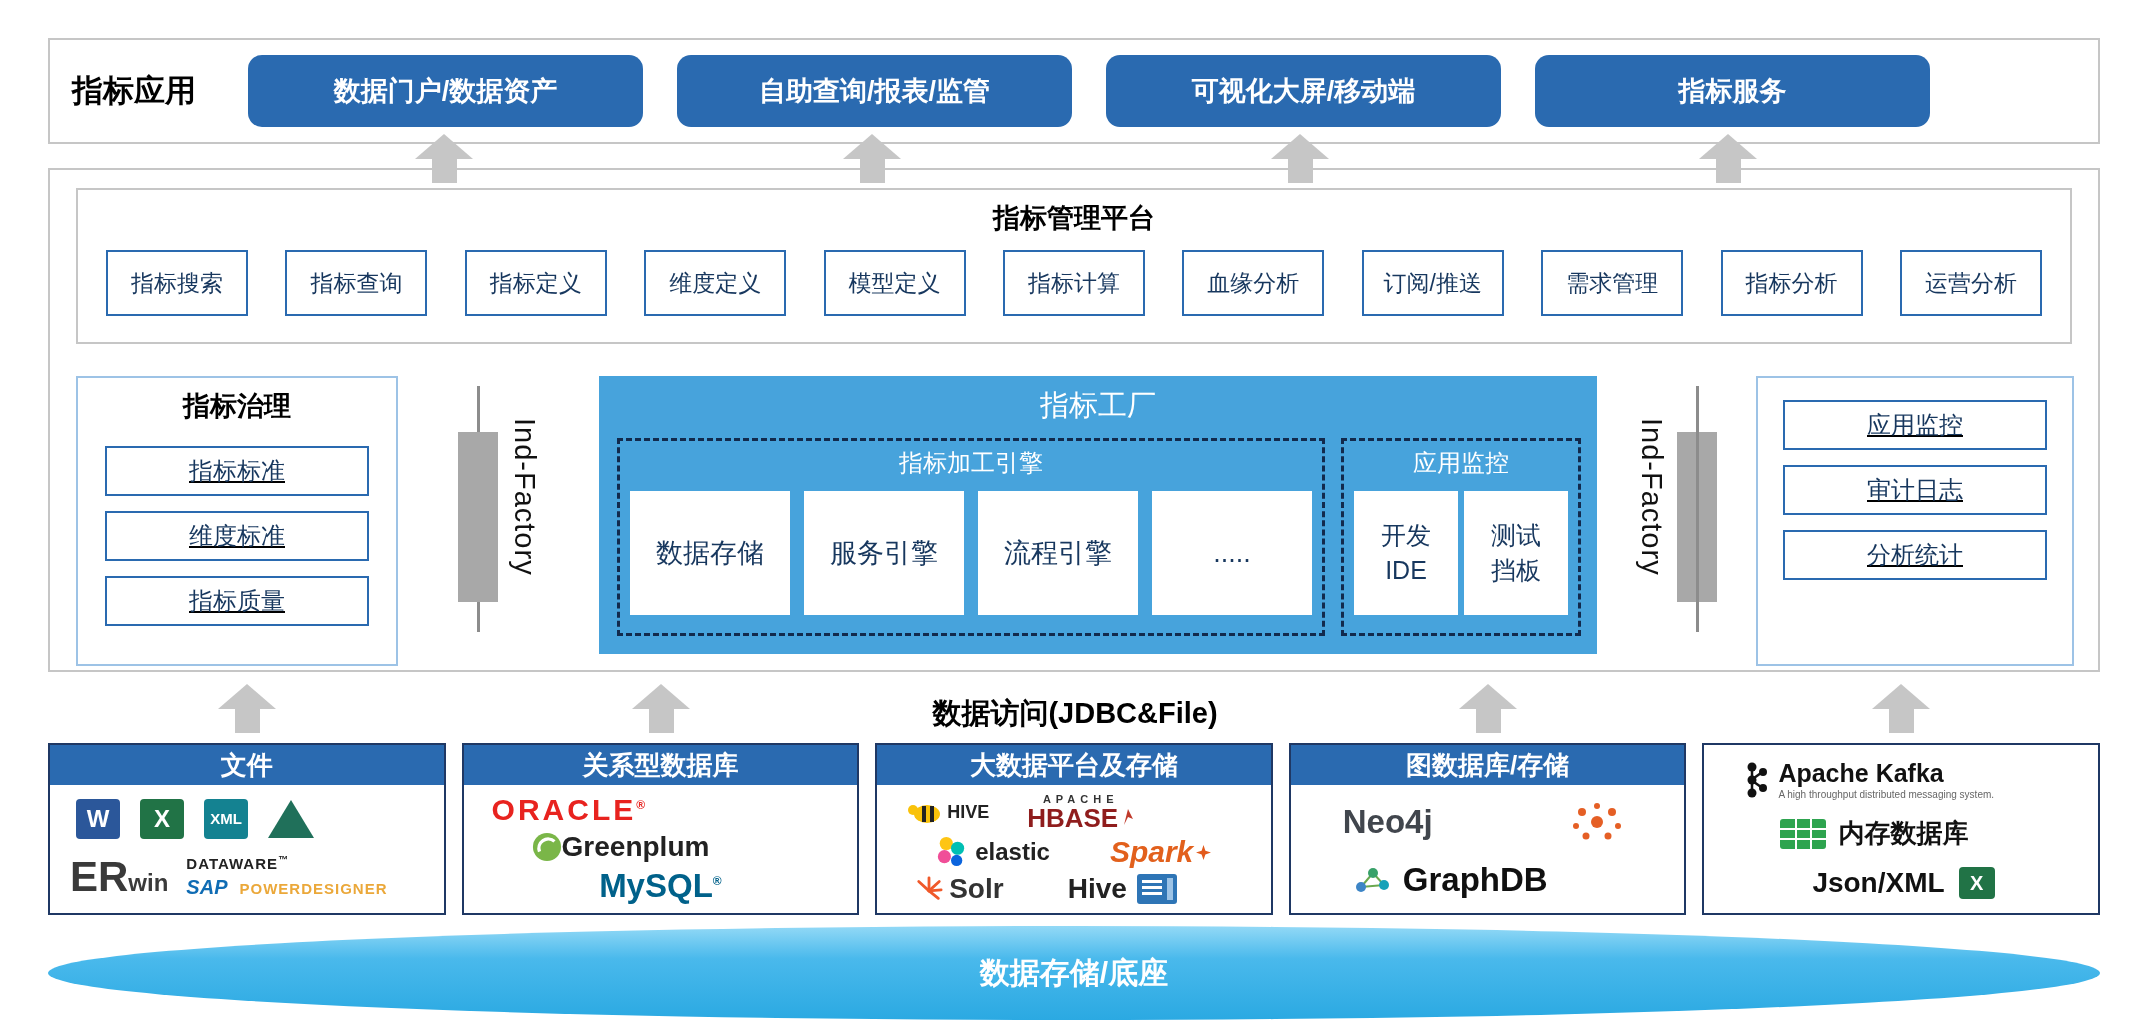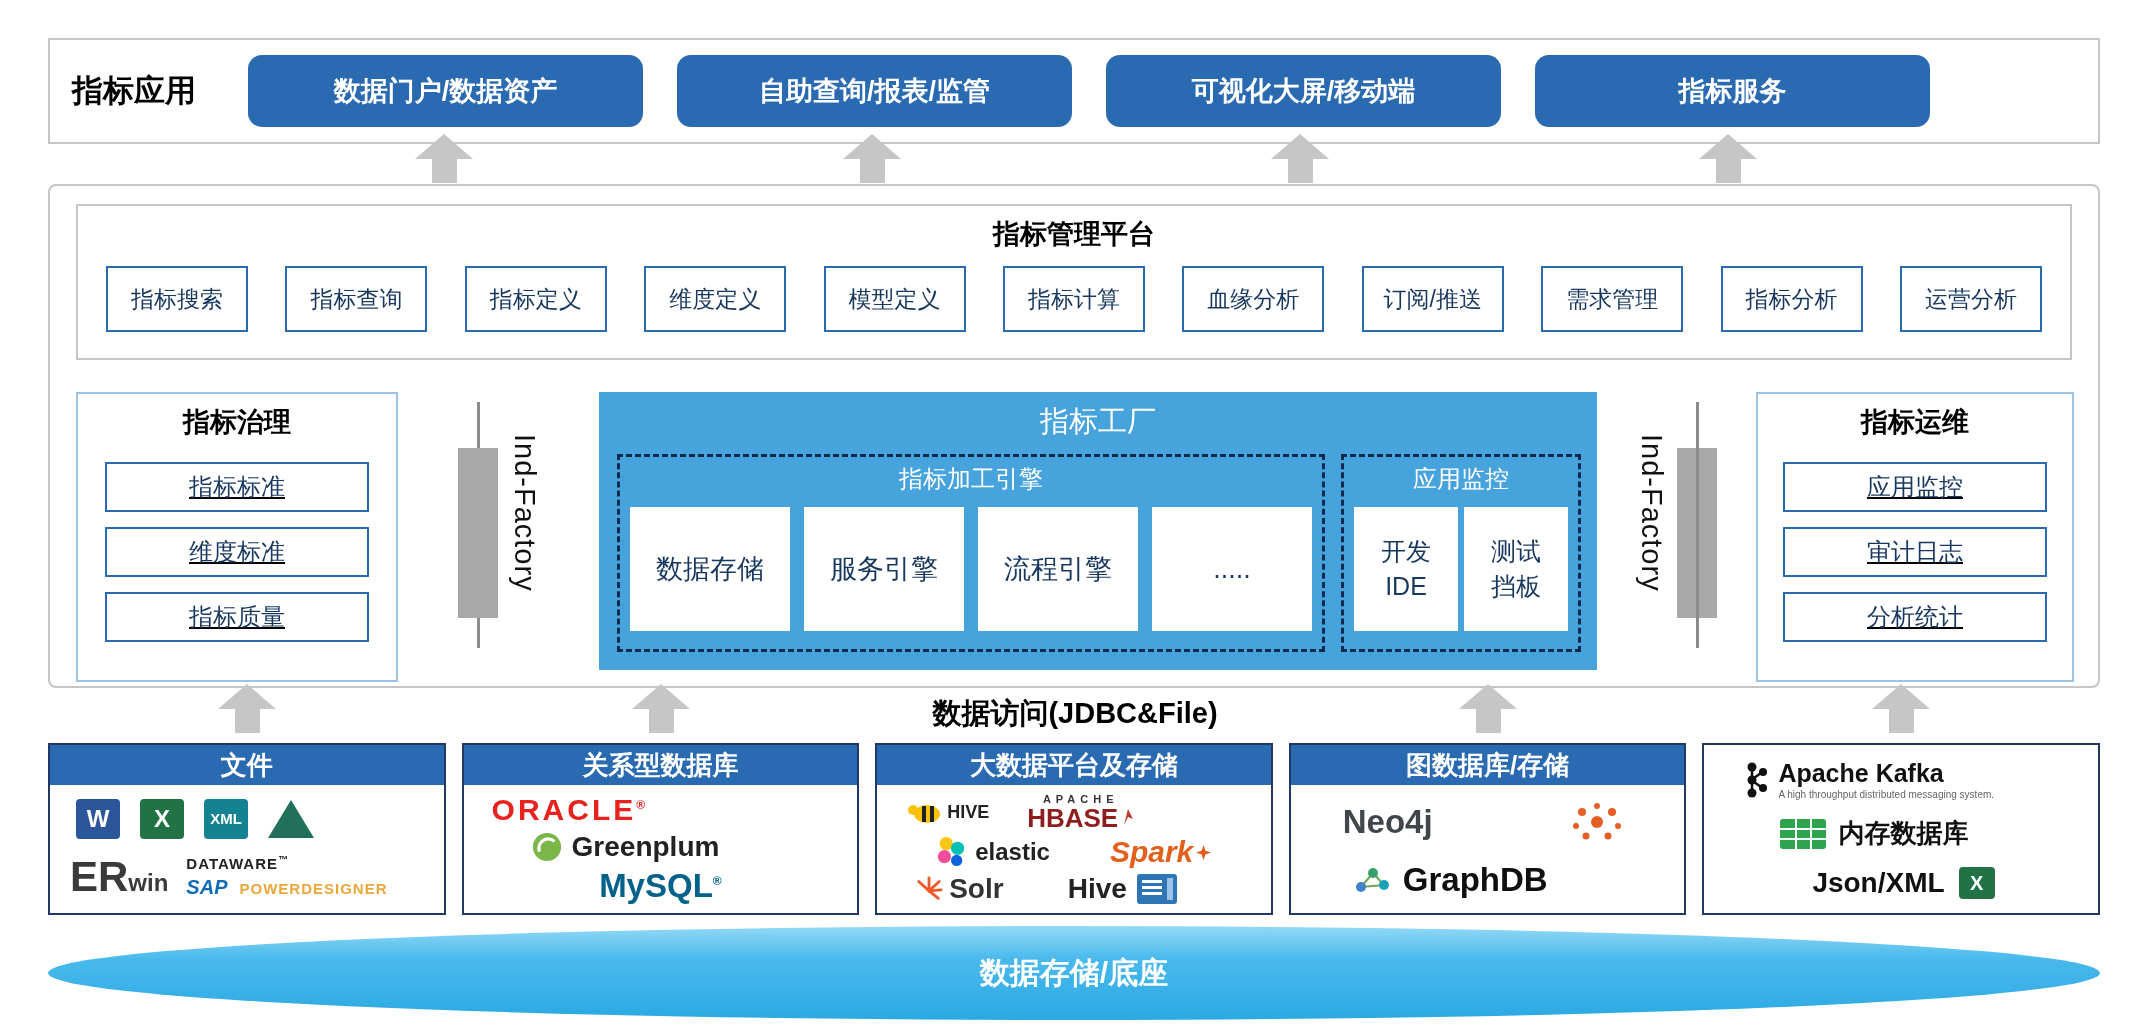--- a/index.html
+++ b/index.html
@@ -18,21 +18,21 @@
   #app-buttons{flex:1;display:flex;gap:34px;margin-left:8px;margin-right:168px;}
   .app-btn{flex:1;height:72px;background:#2a6ab0;border-radius:14px;color:#fff;
            font-size:27px;font-weight:bold;display:flex;align-items:center;justify-content:center;}
 
   
   .arrow-up{position:absolute;width:58px;z-index:3;}
   .arrow-head{width:0;height:0;border-left:29px solid transparent;border-right:29px solid transparent;border-bottom:25px solid #c6c6c6;}
   .arrow-stem{width:25px;height:24px;background:#c6c6c6;margin:0 auto;}
 
   
-  #main-row{left:48px;top:184px;width:2048px;height:500px;border-radius:8px;}
+  #main-row{left:48px;top:168px;width:2048px;height:500px;}
   #platform-box{position:absolute;left:26px;top:18px;width:1992px;height:152px;border:2px solid #c6c6c6;}
   .box-title{font-size:27px;font-weight:bold;color:#000;text-align:center;margin-top:10px;}
   #platform-items{display:flex;justify-content:space-between;padding:0 28px;margin-top:14px;}
   .p-item{width:138px;height:62px;border:2px solid #2a6ab0;background:#fff;color:#17375e;
           font-size:23px;display:flex;align-items:center;justify-content:center;}
 
   .side-box{position:absolute;top:206px;height:286px;border:2px solid #9dc3e6;background:#fff;}
   #governance-box{left:26px;width:318px;}
   #ops-box{left:1706px;width:314px;}
   .side-items{display:flex;flex-direction:column;align-items:center;gap:15px;margin-top:22px;text-decoration:underline;}
@@ -78,21 +78,21 @@
   .win{font-size:24px;font-weight:700;color:#3a3a3a;}
   .stack{display:flex;flex-direction:column;gap:4px;}
   .dataware{font-size:15px;font-weight:700;color:#222;letter-spacing:1px;}
   .tm{font-size:10px;vertical-align:super;}
   .saprow{display:flex;gap:12px;align-items:baseline;}
   .sap{font-size:20px;font-weight:800;font-style:italic;color:#0f6cb4;}
   .pd{font-size:15px;font-weight:700;color:#eba83a;letter-spacing:1px;}
 
   .oracle{font-size:30px;font-weight:800;color:#e8231f;letter-spacing:3px;}
   .reg{font-size:12px;vertical-align:super;color:inherit;}
-  .greenplum{font-size:28px;font-weight:700;color:#222;margin-left:10px;}
+  .greenplum{font-size:28px;font-weight:700;color:#222;}
   .mysql{font-size:33px;font-weight:700;color:#00618a;}
 
   .hivetxt{font-size:18px;font-weight:800;color:#222;margin-left:6px;}
   .apache{font-size:11px;font-weight:600;letter-spacing:5px;color:#333;}
   .hbase{font-size:26px;font-weight:800;color:#8f1d1d;line-height:1;}
   .elastic{font-size:24px;font-weight:700;color:#222;margin-left:8px;}
   .spark{font-size:30px;font-weight:800;font-style:italic;color:#e2601c;}
   .solr{font-size:28px;font-weight:700;color:#333;margin-left:6px;}
   .hive2{font-size:28px;font-weight:700;color:#222;margin-right:10px;}
 
@@ -202,21 +202,20 @@
           </div>
         </div>
       </div>
     </div>
 
     <div class="vtext" style="left:1585px;">Ind-Factory</div>
     <div class="gbar" style="left:1627px;"></div>
     <div class="vline" style="left:1646px;"></div>
 
     <div id="ops-box" class="side-box">
-      <div class="box-title">指标运维</div>
       <div class="side-items">
         <div class="s-item">应用监控</div>
         <div class="s-item">审计日志</div>
         <div class="s-item">分析统计</div>
       </div>
     </div>
   </div>
 
   <div id="data-access-label">数据访问(JDBC&amp;File)</div>
 

